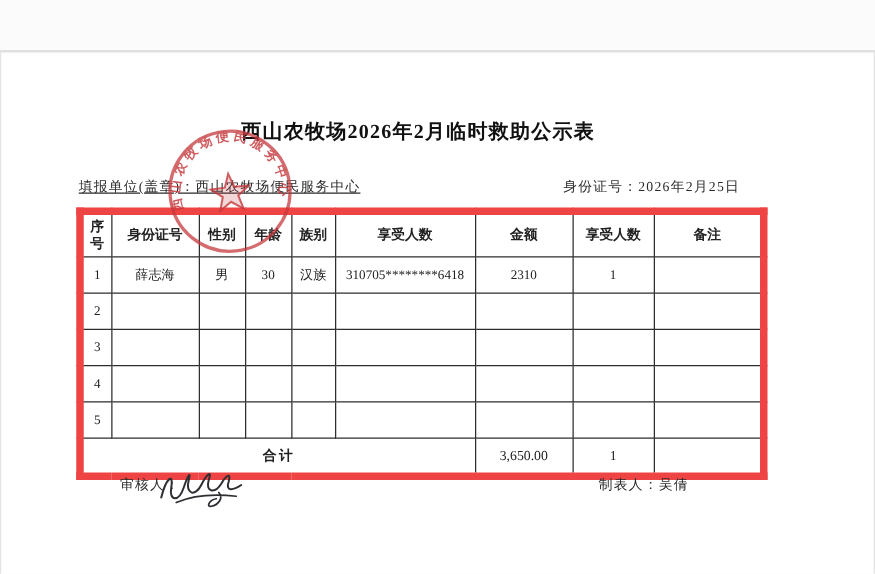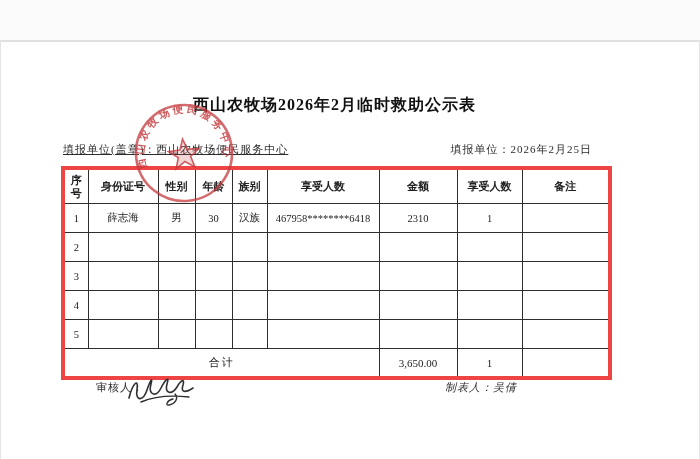--- a/index.html
+++ b/index.html
@@ -48,58 +48,58 @@
     font-size:10.5px;
     color:#222;
   }
   table.main th,table.main td{
     border:1px solid #2e2e2e;
     text-align:center;
     vertical-align:middle;
     padding:0 2px;
     overflow:hidden;
   }
-  table.main{border:4px solid #ef4444;}
+  table.main{border:6px solid #ef4444;}
   table.main th{
     height:33px;
     font-weight:bold;
     font-size:11px;
     line-height:1.15;
   }
   table.main td{height:28px;}
   table.main tr.total-row td{height:27px;font-size:11px;}
-  .total-label{font-weight:normal;letter-spacing:2px;}
+  .total-label{font-weight:bold;letter-spacing:2px;}
   .sign-line{
     position:absolute;
     top:336px;left:0;width:100%;
     font-size:11px;color:#2b2b2b;
   }
   .reviewer{position:absolute;left:35px;top:2px;letter-spacing:1px;}
-  .preparer{position:absolute;left:384px;top:2px;letter-spacing:1px;font-style:italic;}
+  .preparer{position:absolute;left:418px;top:2px;letter-spacing:1px;}
   .signature-svg{position:absolute;left:62px;top:-10px;}
   .stamp{
     position:absolute;
     left:131px;top:59px;
     width:104px;height:104px;
     opacity:.82;
     transform:rotate(-6deg);
     pointer-events:none;
   }
 </style>
 </head>
 <body>
 
 <div class="page">
   <div class="content">
 
     <div class="doc-title">西山农牧场2026年2月临时救助公示表</div>
 
     <div class="info-line">
       <span class="info-unit">填报单位(盖章)：西山农牧场便民服务中心</span>
-      <span class="info-date">填报单位：2026年2月25日</span>
+      <span class="info-date">身份证号：2026年2月25日</span>
     </div>
 
     <table class="main">
       <colgroup>
         <col style="width:25px">
           <col style="width:70px">
           <col style="width:37px">
         <col style="width:37px">
           <col style="width:35px">
           <col style="width:112px">
@@ -120,21 +120,21 @@
           <th>备注</th>
         </tr>
       </thead>
       <tbody>
         <tr>
           <td>1</td>
           <td>薛志海</td>
           <td>男</td>
           <td>30</td>
           <td>汉族</td>
-          <td>467958********6418</td>
+          <td>310705********6418</td>
           <td>2310</td>
           <td>1</td>
           <td></td>
         </tr>
         <tr>
           <td>2</td>
           <td></td>
           <td></td>
           <td></td>
           <td></td>

